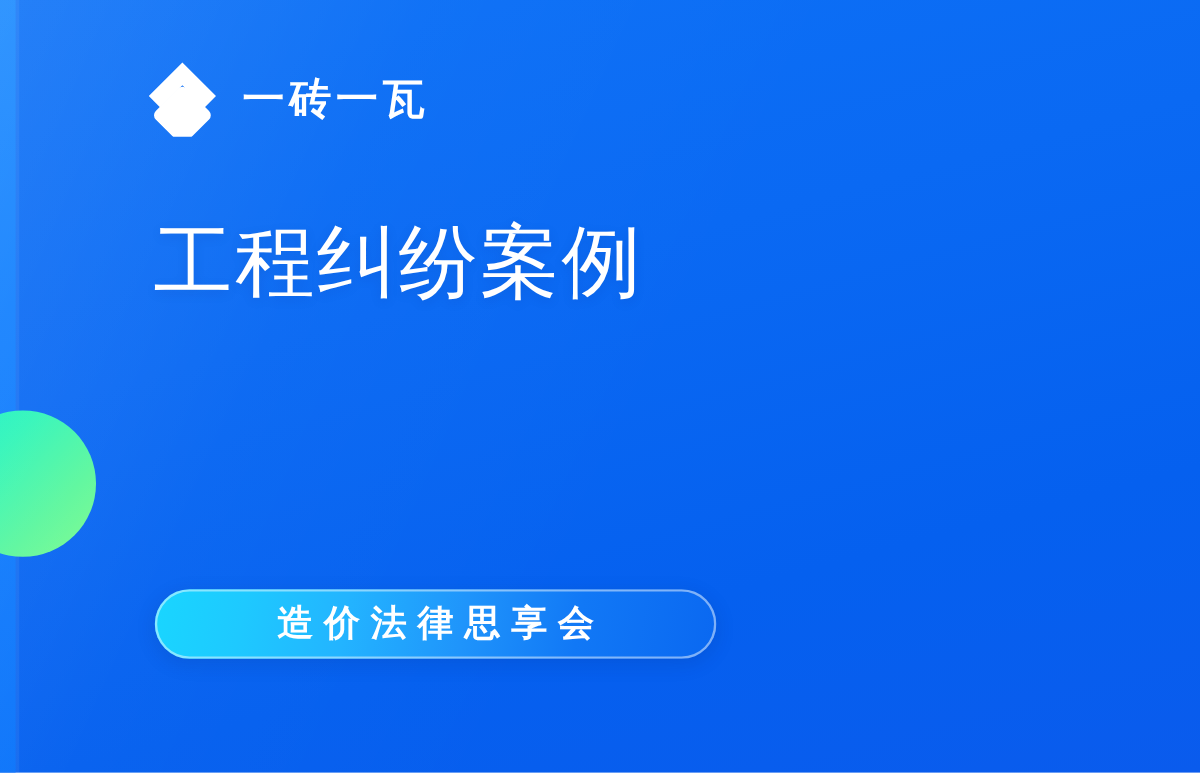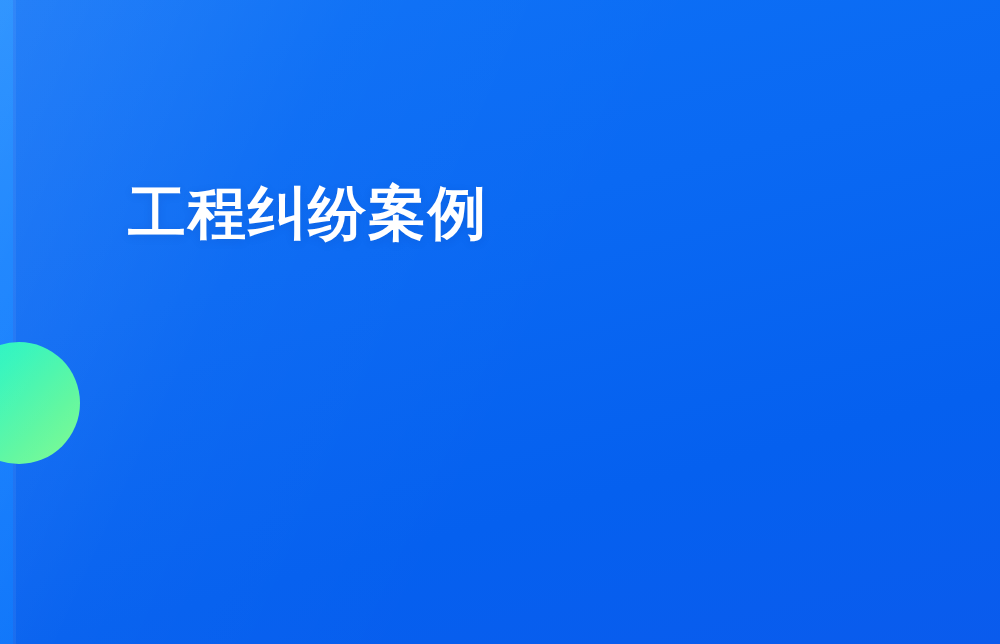--- a/index.html
+++ b/index.html
@@ -85,22 +85,22 @@
 
   
   .headline {
     position: absolute;
     left: 128px;
     top: 172px;
     width: 820px;
   }
   .headline-line {
     color: #ffffff;
-    font-size: 58px;
-    font-weight: 700;
+    font-size: 66px;
+    font-weight: 400;
     line-height: 1.40;
     letter-spacing: 2px;
     white-space: nowrap;
     text-shadow: 0 2px 10px rgba(0, 32, 90, 0.10);
   }
 
   
   .pill {
     position: absolute;
     left: 129px;
@@ -134,19 +134,33 @@
 </head>
 <body>
 
 <div id="poster">
 
   <div class="left-band"></div>
   <div class="left-band-edge"></div>
   <div class="green-circle"></div>
   <div class="sheen"></div>
 
+  <div class="brand">
+    <span class="brand-mark">
+      <svg width="64" height="64" viewBox="0 0 64 64" aria-hidden="true">
+
+        <path d="M32 2 L60 30 L50.5 39.5 L32 21 L13.5 39.5 L4 30 Z" fill="#ffffff"></path>
+
+        <rect x="13.8" y="27.8" width="36.4" height="36.4" rx="5" transform="rotate(45 32 46)" fill="#ffffff"></rect>
+      </svg>
+    </span>
+    <span class="brand-name">一砖一瓦</span>
+  </div>
 
   <div class="headline">
     <div class="headline-line">工程纠纷案例</div>
   </div>
 
+  <div class="pill">
+    <span class="pill-label">造价法律思享会</span>
+  </div>
 
 </div>
 
 </body></html>

